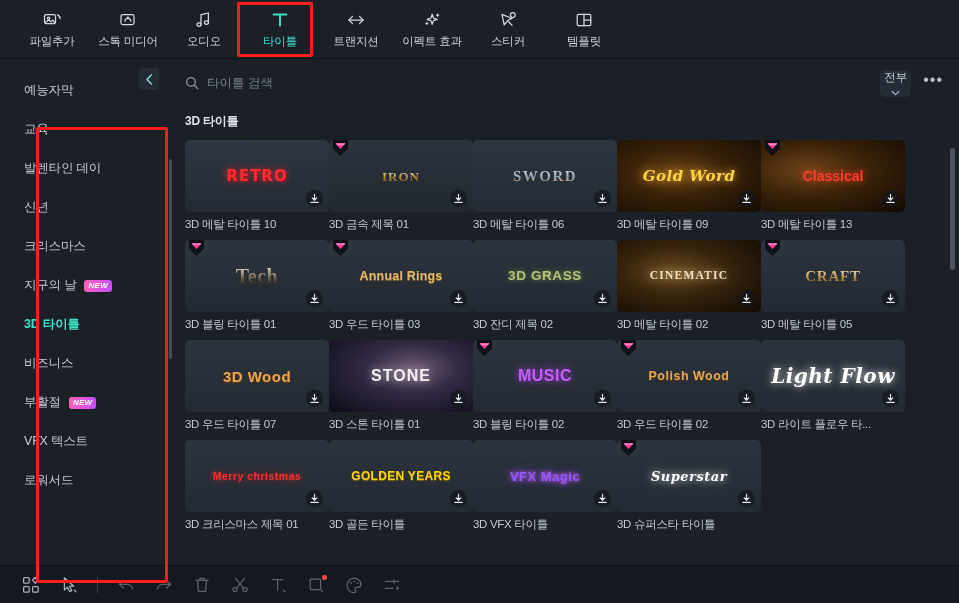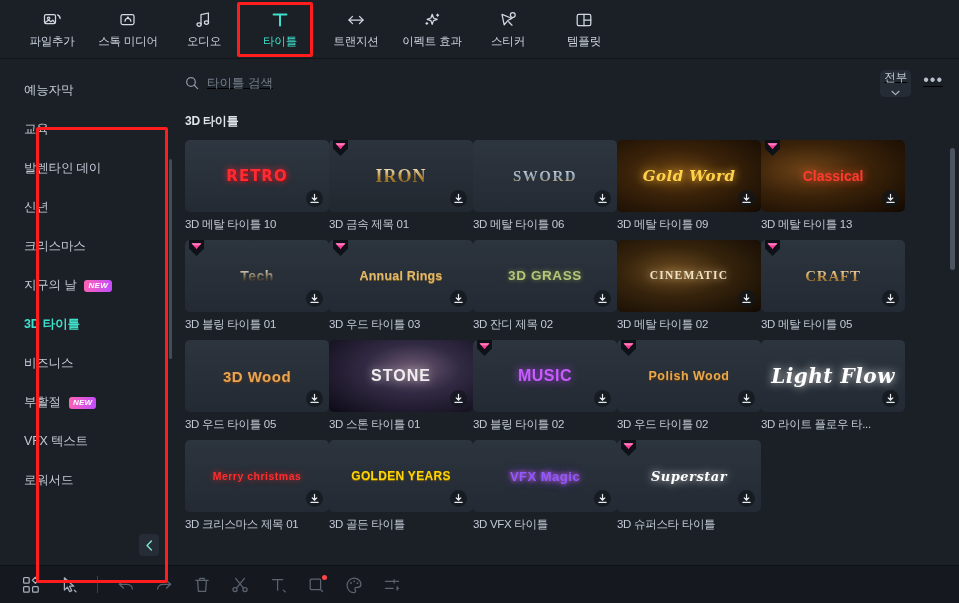--- a/index.html
+++ b/index.html
@@ -54,21 +54,21 @@
 
   
   .body { flex: 1 1 auto; display: flex; min-height: 0; position: relative; }
 
   
   .sidebar {
     width: 175px;
     background: #1b2027;
     position: relative;
     flex: 0 0 175px;
-    display: flex; flex-direction: column;
+    display: flex; flex-direction: row;
   }
   .cat-scroll {
     flex: 1 1 auto;
     overflow: hidden;
     padding-top: 12px;
     position: relative;
   }
   .cat {
     height: 39px;
     display: flex;
@@ -129,21 +129,20 @@
   }
 
   
   .main { flex: 1 1 auto; background: #1b2027; display: flex; flex-direction: column; min-width: 0; position: relative; }
 
   .searchrow {
     height: 48px; flex: 0 0 48px;
     display: flex; align-items: center;
     padding: 0 12px 0 10px;
     gap: 8px;
-    text-decoration: underline;
   }
   .search-ic { color: #8b94a0; display:flex; }
   .search-input {
     flex: 1 1 auto;
     background: transparent;
     border: none; outline: none;
     color: #d8dee7;
     font-size: 12.5px;
     font-family: inherit;
   }
@@ -409,21 +408,21 @@
                     <path d="M5.5 1.4v5.5"></path>
                     <path d="M3.2 4.9 5.5 7.2 7.8 4.9" fill="currentColor"></path>
                     <path d="M1.9 9.4h7.2"></path>
                   </svg>
                 </span>
               </div>
               <div class="cap">3D 메탈 타이틀 10</div>
             </div>
             <div class="card">
               <div class="thumb" style="background:linear-gradient(180deg,#2b333d,#222830)">
-                <span class="tx" style="background:linear-gradient(180deg,#fff4d0,#b98a32 55%,#7d5a17);-webkit-background-clip:text;background-clip:text;color:transparent;font-family:'Liberation Serif',serif;font-size:18px;letter-spacing:1px;">IRON</span>
+                <span class="tx" style="background:linear-gradient(180deg,#fff4d0,#b98a32 55%,#7d5a17);-webkit-background-clip:text;background-clip:text;color:transparent;font-family:'Liberation Serif',serif;font-size:13px;letter-spacing:1px;">IRON</span>
                 <span class="gem">
                   <svg width="15" height="17" viewBox="0 0 15 17">
                     <path d="M0 0h15v9.5L7.5 17 0 9.5z" fill="#0e1117"></path>
                     <path d="M2.6 4.2h9.8l-4.9 6z" fill="#ff3d96"></path>
                     <path d="M2.6 4.2h9.8l-1.6 2.1H4.2z" fill="#ff7dbe"></path>
                   </svg>
                 </span>
                 <span class="dl">
                   <svg width="11" height="11" viewBox="0 0 11 11" fill="none" stroke="currentColor" stroke-width="1.2" stroke-linecap="round" stroke-linejoin="round">
                     <path d="M5.5 1.4v5.5"></path>
@@ -475,21 +474,21 @@
                     <path d="M5.5 1.4v5.5"></path>
                     <path d="M3.2 4.9 5.5 7.2 7.8 4.9" fill="currentColor"></path>
                     <path d="M1.9 9.4h7.2"></path>
                   </svg>
                 </span>
               </div>
               <div class="cap">3D 메탈 타이틀 13</div>
             </div>
             <div class="card">
               <div class="thumb" style="background:linear-gradient(180deg,#2c343e,#232a33)">
-                <span class="tx" style="background:linear-gradient(180deg,#e8e2cf,#6e6047 60%,#1d1a12);-webkit-background-clip:text;background-clip:text;color:transparent;font-family:Liberation Sans, sans-serif;font-size:14px;">Tech</span>
+                <span class="tx" style="background:linear-gradient(180deg,#e8e2cf,#6e6047 60%,#1d1a12);-webkit-background-clip:text;background-clip:text;color:transparent;font-family:Liberation Serif, serif;font-size:20px;">Tech</span>
                 <span class="gem">
                   <svg width="15" height="17" viewBox="0 0 15 17">
                     <path d="M0 0h15v9.5L7.5 17 0 9.5z" fill="#0e1117"></path>
                     <path d="M2.6 4.2h9.8l-4.9 6z" fill="#ff3d96"></path>
                     <path d="M2.6 4.2h9.8l-1.6 2.1H4.2z" fill="#ff7dbe"></path>
                   </svg>
                 </span>
                 <span class="dl">
                   <svg width="11" height="11" viewBox="0 0 11 11" fill="none" stroke="currentColor" stroke-width="1.2" stroke-linecap="round" stroke-linejoin="round">
                     <path d="M5.5 1.4v5.5"></path>
@@ -570,21 +569,21 @@
               <div class="thumb" style="background:linear-gradient(180deg,#2c343e,#232a33)">
                 <span class="tx" style="color:#e8a554;text-shadow:0 1px 2px #6b3a0d;font-size:15px;">3D Wood</span>
                 <span class="dl">
                   <svg width="11" height="11" viewBox="0 0 11 11" fill="none" stroke="currentColor" stroke-width="1.2" stroke-linecap="round" stroke-linejoin="round">
                     <path d="M5.5 1.4v5.5"></path>
                     <path d="M3.2 4.9 5.5 7.2 7.8 4.9" fill="currentColor"></path>
                     <path d="M1.9 9.4h7.2"></path>
                   </svg>
                 </span>
               </div>
-              <div class="cap">3D 우드 타이틀 05</div>
+              <div class="cap">3D 우드 타이틀 07</div>
             </div>
             <div class="card">
               <div class="thumb" style="background:radial-gradient(ellipse at 58% 40%,#6f5a72 0%,#322a44 40%,#0c0a16 100%)">
                 <span class="tx" style="color:#f2eef0;text-shadow:0 0 9px rgba(255,255,255,.55);font-size:16px;letter-spacing:1px;">STONE</span>
                 <span class="dl">
                   <svg width="11" height="11" viewBox="0 0 11 11" fill="none" stroke="currentColor" stroke-width="1.2" stroke-linecap="round" stroke-linejoin="round">
                     <path d="M5.5 1.4v5.5"></path>
                     <path d="M3.2 4.9 5.5 7.2 7.8 4.9" fill="currentColor"></path>
                     <path d="M1.9 9.4h7.2"></path>
                   </svg>

